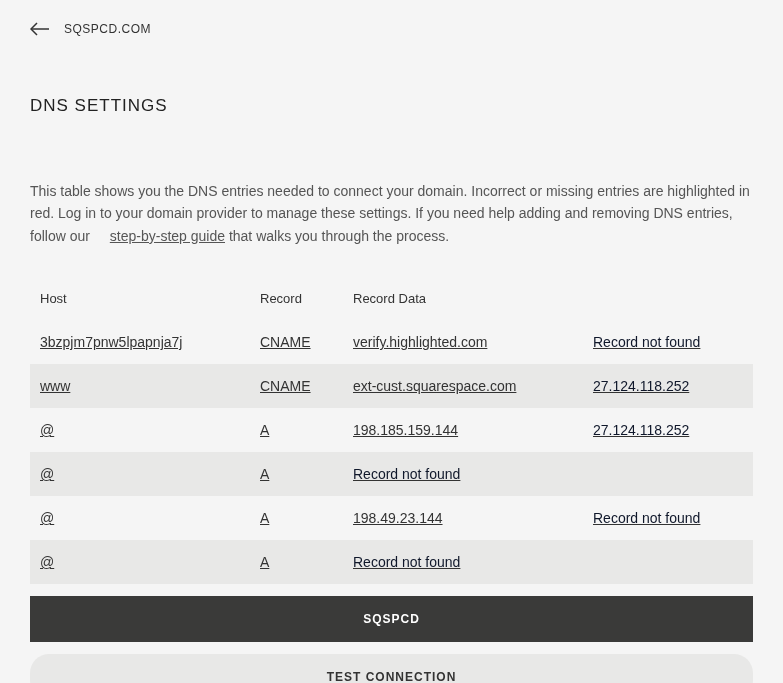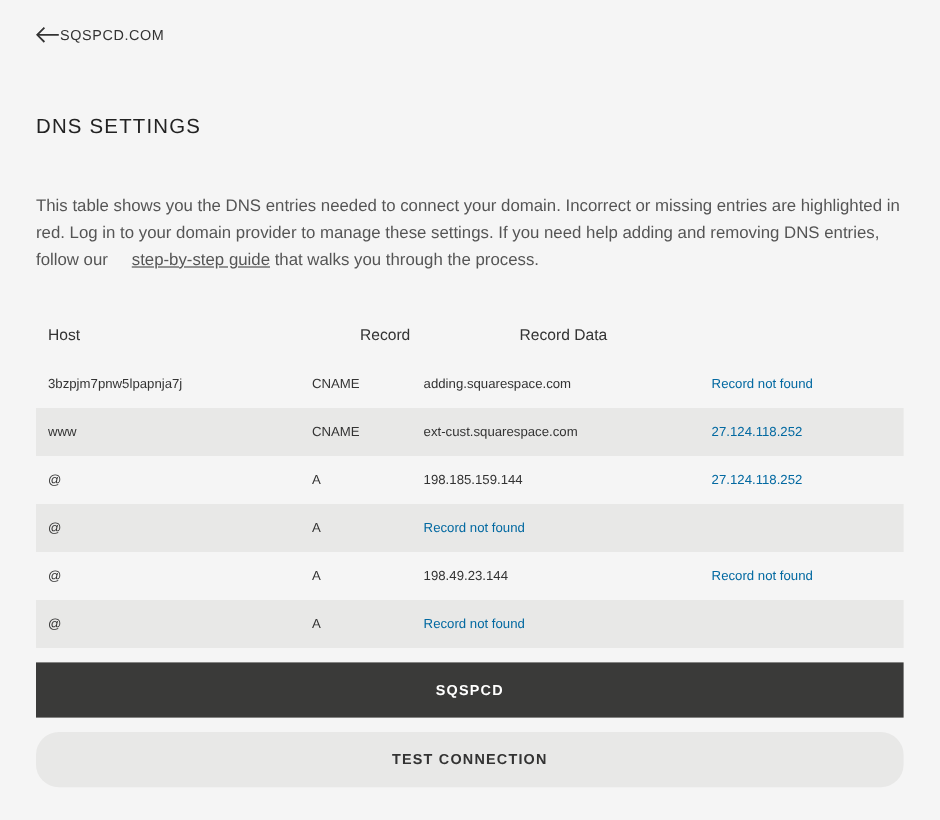--- a/index.html
+++ b/index.html
@@ -11,20 +11,21 @@
       font-family: -apple-system, BlinkMacSystemFont, "Helvetica Neue", Arial, sans-serif;
       background: #f5f5f5;
       color: #333;
       width: 783px;
       padding: 0;
     }
     .header {
       display: flex;
       align-items: center;
       padding: 22px 30px;
+      gap: 14px;
     }
     .back-arrow {
       width: 20px;
       height: 14px;
       cursor: pointer;
       display: flex;
       align-items: center;
     }
     .back-arrow svg {
       width: 20px;
@@ -37,21 +38,21 @@
       font-weight: 500;
     }
     .content {
       padding: 0 30px 30px 30px;
     }
     .page-title {
       font-size: 17px;
       letter-spacing: 1px;
       font-weight: 500;
       margin-top: 38px;
-      margin-bottom: 44px;
+      margin-bottom: 64px;
       color: #222;
     }
     .description {
       font-size: 14px;
       line-height: 1.6;
       color: #555;
       margin-bottom: 30px;
     }
     .description a {
       color: #555;
@@ -62,27 +63,27 @@
     .dns-table {
       width: 100%;
       margin-bottom: 12px;
     }
     .table-header {
       display: flex;
       padding: 14px 10px;
       font-size: 13px;
       color: #333;
       font-weight: 400;
-      gap: 40px;
     }
     .table-row {
       display: flex;
       padding: 14px 10px;
-      font-size: 11px;
+      font-size: 14px;
       align-items: flex-end;
+      text-decoration: underline;
     }
     .table-row:nth-child(even) {
       background: #e8e8e7;
     }
     .table-row:nth-child(odd) {
       background: #f5f5f5;
     }
     .col-host {
       width: 220px;
       padding-right: 10px;
@@ -91,21 +92,21 @@
     .col-record {
       width: 93px;
     }
     .col-required {
       width: 240px;
     }
     .col-current {
       flex: 1;
     }
     .error-text {
-      color: #0369a1;
+      color: #0f172a;
       font-weight: 500;
     }
     .btn {
       width: 100%;
       padding: 16px;
       font-size: 12px;
       letter-spacing: 1px;
       font-weight: 600;
       border: none;
       cursor: pointer;
@@ -145,21 +146,21 @@
   <div class="dns-table">
     <div class="table-header">
       <div class="col-host">Host</div>
       <div class="col-record">Record</div>
       <div class="col-current">Record Data</div>
     </div>
     <div id="table-body">
         <div class="table-row">
           <div class="col-host">3bzpjm7pnw5lpapnja7j</div>
           <div class="col-record">CNAME</div>
-          <div class="col-required">adding.squarespace.com</div>
+          <div class="col-required">verify.highlighted.com</div>
           <div class="col-current error-text">Record not found</div>
         </div>
         <div class="table-row">
           <div class="col-host">www</div>
           <div class="col-record">CNAME</div>
           <div class="col-required">ext-cust.squarespace.com</div>
           <div class="col-current error-text">27.124.118.252</div>
         </div>
         <div class="table-row">
           <div class="col-host">@</div>

